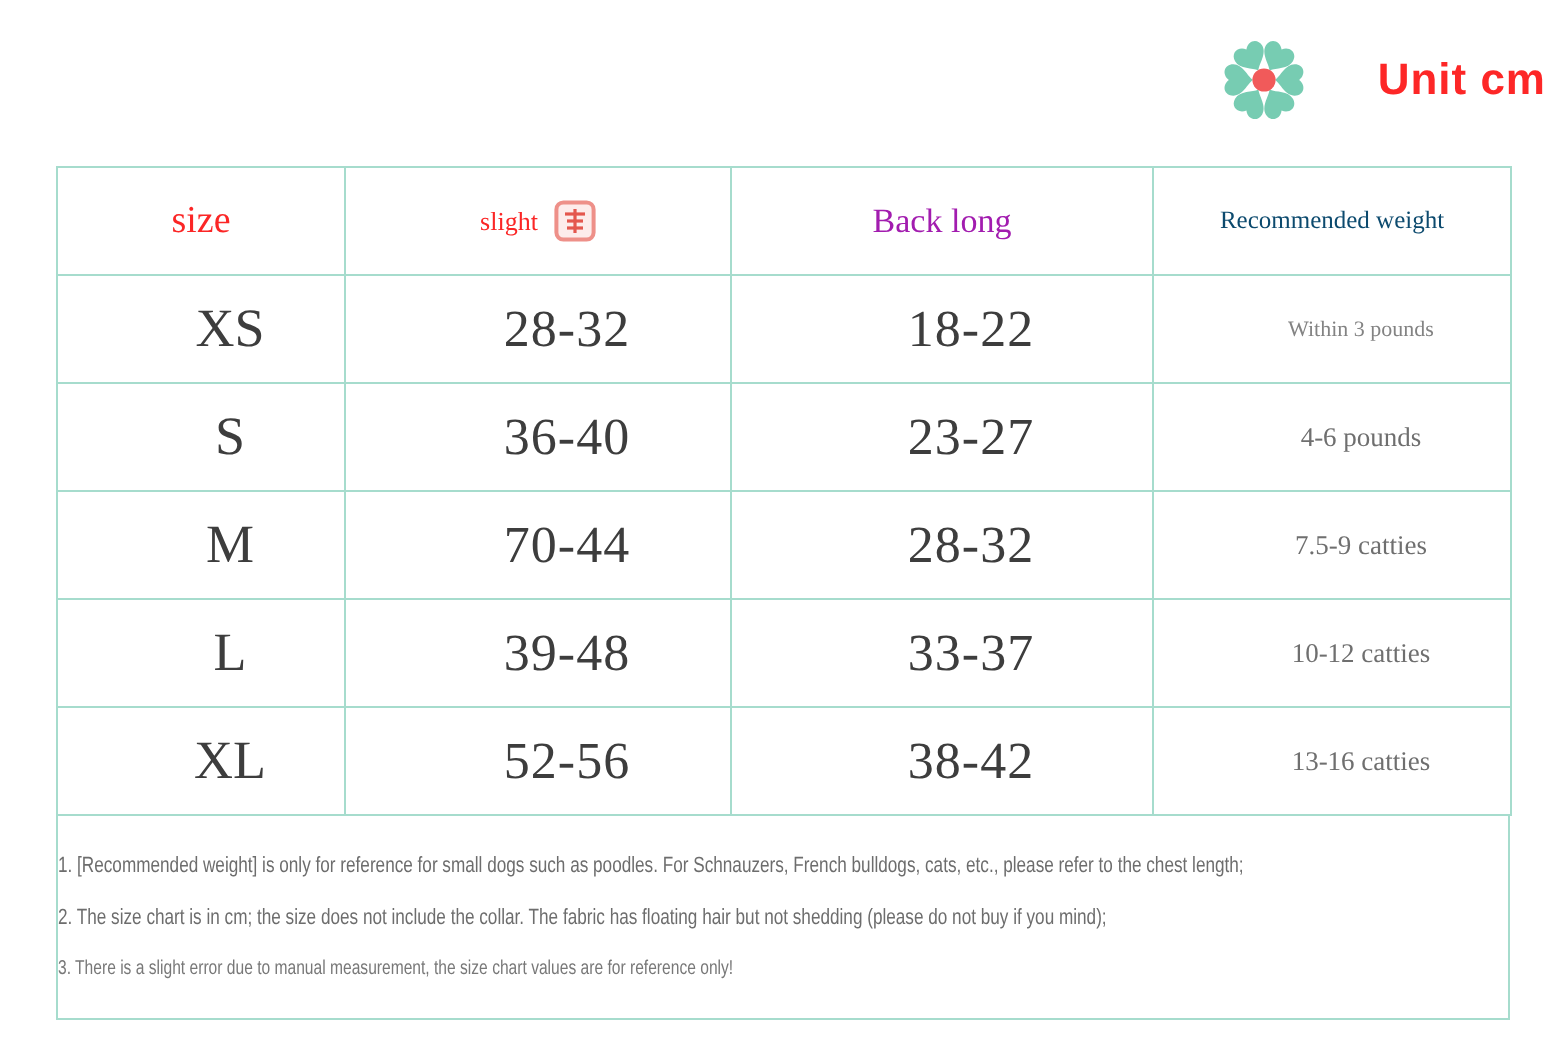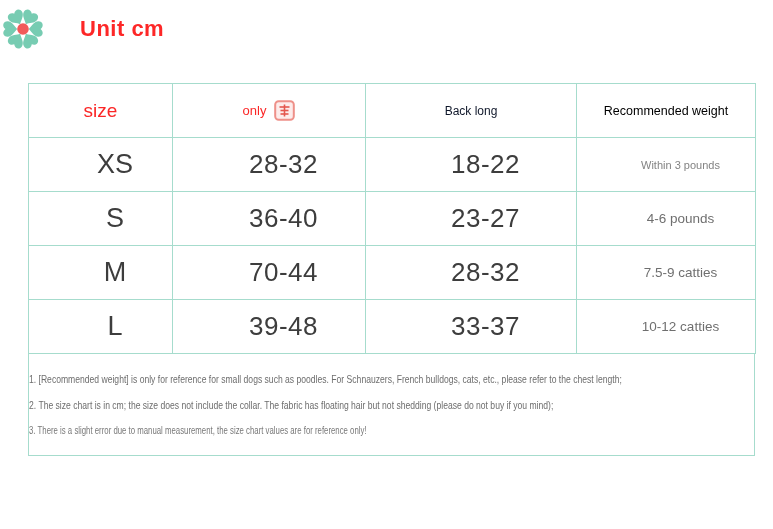--- a/index.html
+++ b/index.html
@@ -2,36 +2,36 @@
 <html><head>
 <meta charset="utf-8">
 <style>
   html,body{margin:0;padding:0;background:#ffffff;}
   body{width:773px;height:529px;font-family:"Liberation Sans",sans-serif;overflow:hidden;}
   *{box-sizing:border-box;}
 
   .page{position:relative;width:773px;height:529px;background:#fff;}
 
   
-  .header{position:absolute;top:4px;left:0;width:100%;height:50px;
-          display:flex;align-items:center;justify-content:flex-start;gap:34px;}
+  .header{position:absolute;top:15px;left:0;width:100%;height:50px;
+          display:flex;align-items:center;justify-content:flex-end;gap:34px;}
   .flower{width:46px;height:46px;flex:0 0 46px;}
   .page-title{font-size:22px;font-weight:bold;color:#fd2727;letter-spacing:.5px;}
 
   
   .panel{position:absolute;left:28px;top:83px;width:727px;}
   table{border-collapse:collapse;table-layout:fixed;width:727px;}
-  th,td{border:1.5px solid #a6dccd;text-align:center;vertical-align:middle;padding:0;background:#fff;}
+  th,td{border:1.5px solid #a6dccd;text-align:center;vertical-align:middle;padding:0;background:#fff;font-family:Liberation Serif, serif;}
   thead th{height:54px;font-weight:400;}
   tbody td{height:54px;padding-left:29px;}
 
   .th-size{font-size:19px;color:#fb2626;}
   .th-chest{font-size:13px;color:#fb2626;}
-  .th-back{font-size:12px;color:#0f172a;}
-  .th-weight{font-size:12.5px;color:#000000;}
+  .th-back{font-size:17px;color:#a21caf;}
+  .th-weight{font-size:12.5px;color:#0c4a6e;}
 
   .chest-wrap{display:inline-flex;align-items:center;gap:8px;}
   .stamp{width:21px;height:21px;display:inline-block;}
 
   .cell-size{font-size:27px;color:#3d3d3d;}
   .cell-num{font-size:26px;color:#3d3d3d;letter-spacing:.5px;}
   .cell-weight{font-size:13.5px;color:#6f6f6f;}
   .cell-weight-sm{font-size:11px;color:#838383;}
 
   
@@ -70,21 +70,21 @@
         <col style="width:144px">
           <col style="width:193px">
           <col style="width:211px">
           <col style="width:179px">
       </colgroup>
       <thead>
         <tr>
           <th class="th-size">size</th>
           <th class="th-chest">
             <span class="chest-wrap">
-              <span>only</span>
+              <span>slight</span>
               <svg class="stamp" viewBox="0 0 21 21">
                 <rect x="1.2" y="1.2" width="18.6" height="18.6" rx="3.5" fill="#fdeceb" stroke="#ee9089" stroke-width="2"></rect>
                 <g stroke="#e4574e" stroke-width="1.6" fill="none">
                   <line x1="5.5" y1="7" x2="15.5" y2="7"></line>
                   <line x1="6.5" y1="10.5" x2="14.5" y2="10.5"></line>
                   <line x1="6.5" y1="14" x2="14.5" y2="14"></line>
                   <line x1="10.5" y1="4.5" x2="10.5" y2="16.5"></line>
                 </g>
               </svg>
             </span>
@@ -111,20 +111,26 @@
           <td class="cell-num">70-44</td>
           <td class="cell-num">28-32</td>
           <td class="cell-weight">7.5-9 catties</td>
         </tr>
         <tr>
           <td class="cell-size">L</td>
           <td class="cell-num">39-48</td>
           <td class="cell-num">33-37</td>
           <td class="cell-weight">10-12 catties</td>
         </tr>
+        <tr>
+          <td class="cell-size">XL</td>
+          <td class="cell-num">52-56</td>
+          <td class="cell-num">38-42</td>
+          <td class="cell-weight">13-16 catties</td>
+        </tr>
       </tbody>
     </table>
 
     <div class="notes">
       <div class="notes-list">
         <div class="note">1. [Recommended weight] is only for reference for small dogs such as poodles. For Schnauzers, French bulldogs, cats, etc., please refer to the chest length;</div>
         <div class="note">2. The size chart is in cm; the size does not include the collar. The fabric has floating hair but not shedding (please do not buy if you mind);</div>
         <div class="note note-small">3. There is a slight error due to manual measurement, the size chart values are for reference only!</div>
       </div>
     </div>

